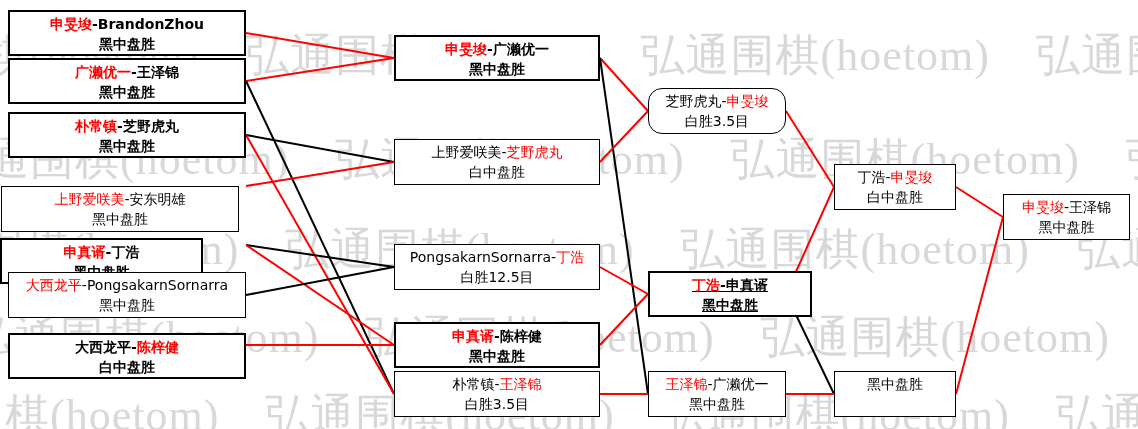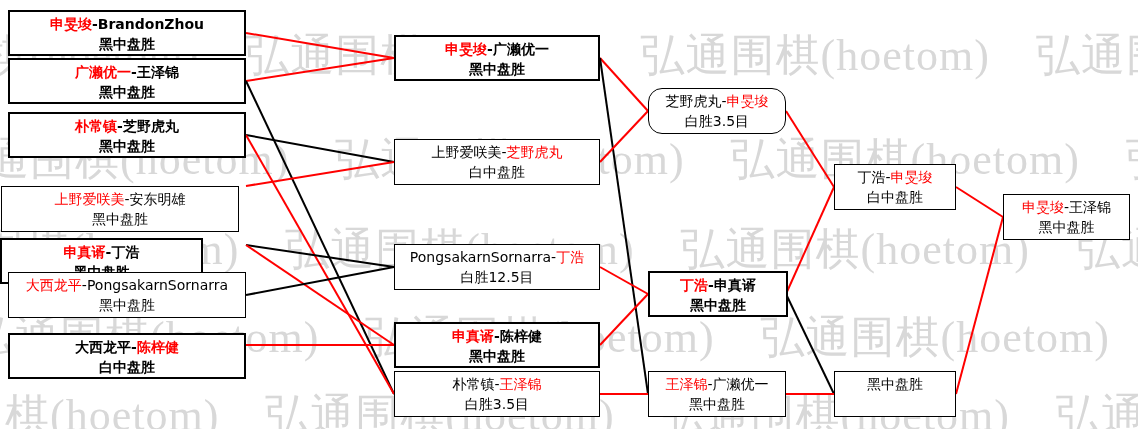--- a/index.html
+++ b/index.html
@@ -128,21 +128,21 @@
   </div>
   <div class="box" style="left: 394px; top: 371px; width: 206px; height: 46px;">
     <div class="players"><span class="pname p1">朴常镇</span><span class="psep">-</span><span class="pname p2" style="color: rgb(255, 0, 0);">王泽锦</span></div>
     <div class="result">白胜3.5目</div>
   </div>
 
   <div class="box" style="left: 648px; top: 88px; width: 138px; height: 46px; border-radius: 14px;">
     <div class="players"><span class="pname p1">芝野虎丸</span><span class="psep">-</span><span class="pname p2" style="color: rgb(255, 0, 0);">申旻埈</span></div>
     <div class="result">白胜3.5目</div>
   </div>
-  <div class="box bold" style="left: 648px; top: 271px; width: 140px; height: 46px;">
+  <div class="box bold" style="left: 648px; top: 271px; width: 164px; height: 46px; text-decoration: underline;">
     <div class="players"><span class="pname p1" style="color: rgb(255, 0, 0);">丁浩</span><span class="psep">-</span><span class="pname p2">申真谞</span></div>
     <div class="result">黑中盘胜</div>
   </div>
   <div class="box" style="left: 648px; top: 371px; width: 138px; height: 46px;">
     <div class="players"><span class="pname p1" style="color: rgb(255, 0, 0);">王泽锦</span><span class="psep">-</span><span class="pname p2">广濑优一</span></div>
     <div class="result">黑中盘胜</div>
   </div>
 
   <div class="box" style="left: 834px; top: 164px; width: 122px; height: 46px;">
     <div class="players"><span class="pname p1">丁浩</span><span class="psep">-</span><span class="pname p2" style="color: rgb(255, 0, 0);">申旻埈</span></div>

